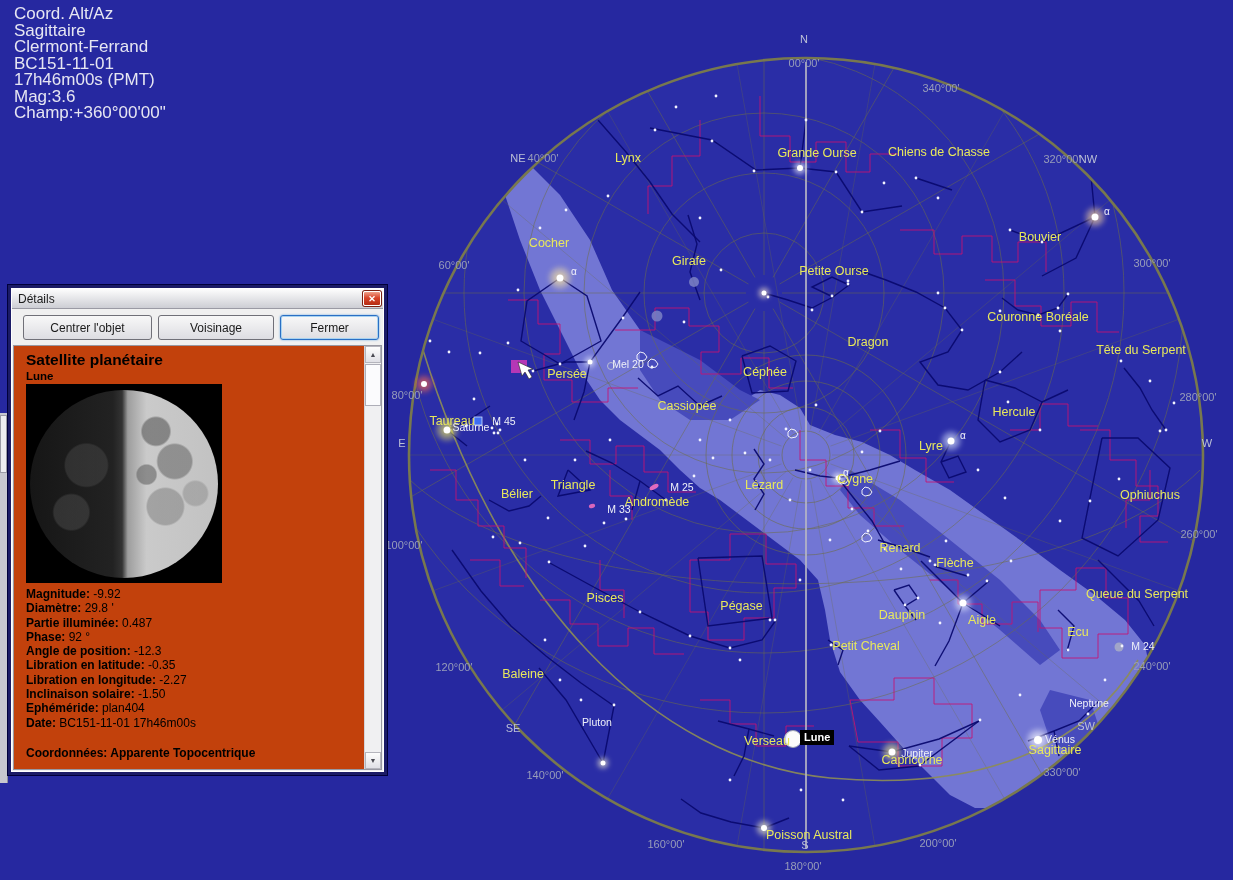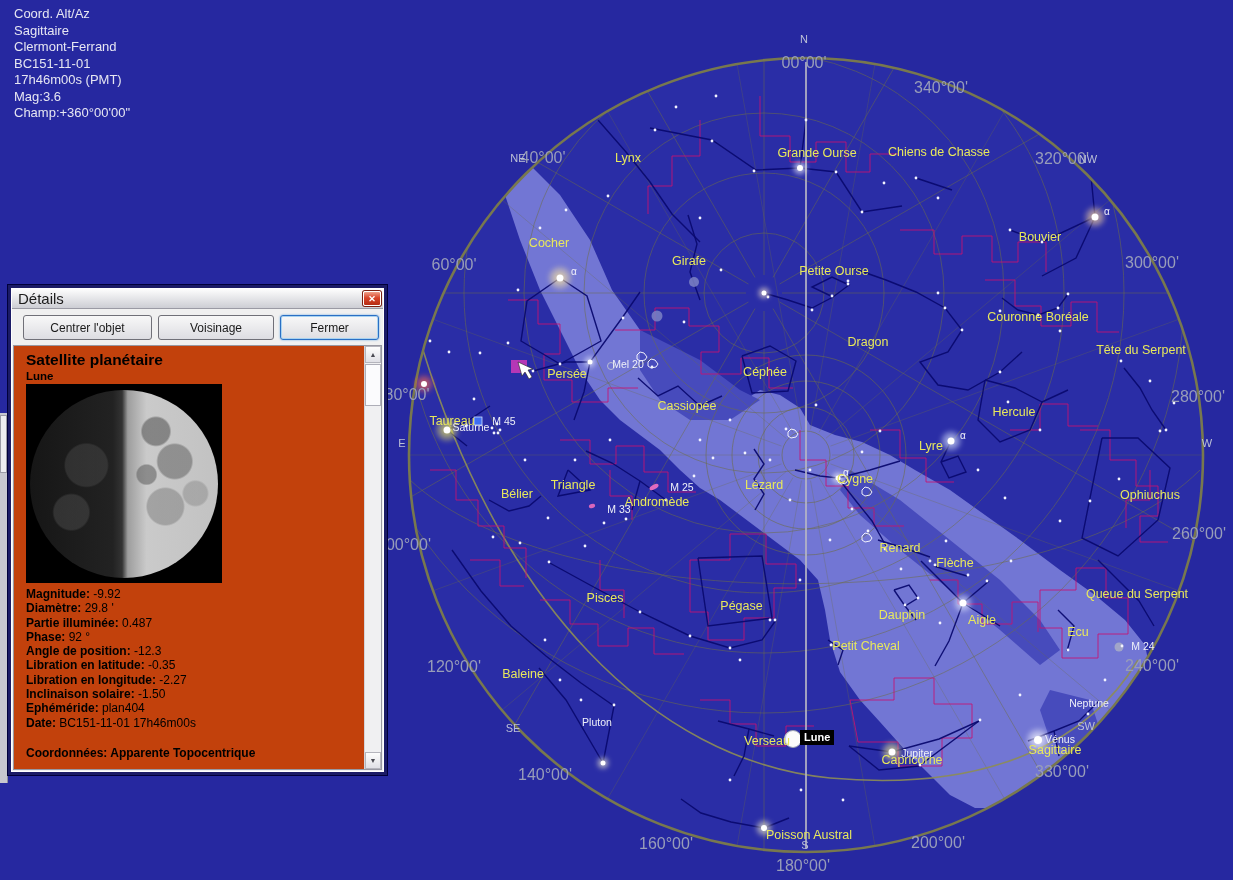--- a/index.html
+++ b/index.html
@@ -1,41 +1,41 @@
 <!DOCTYPE html>
 <html><head>
 <meta charset="utf-8">
 <style>
   html,body{margin:0;padding:0;width:1233px;height:880px;overflow:hidden;
     font-family:"Liberation Sans",sans-serif;background:#2628a0;}
   #screen{position:relative;width:1233px;height:880px;}
   #sky{position:absolute;left:0;top:0;}
   
-  #status{position:absolute;left:14px;top:6px;color:#e6e6f2;font-size:13px;
+  #status{position:absolute;left:14px;top:6px;color:#e6e6f2;font-size:17px;
     line-height:16.5px;white-space:pre;}
   
   #labels span{position:absolute;transform:translate(-50%,-50%);white-space:nowrap;}
   .lbl-const{color:#e8e85c;font-size:12.5px;}
   .lbl-obj{color:#eef0f8;font-size:10.5px;}
-  .lbl-az{color:#989ab8;color:#989db9;font-size:16px;}
+  .lbl-az{color:#989ab8;color:#989db9;font-size:11px;}
   .lbl-compass{color:#bcc0d6;font-size:11px;}
   .lbl-alpha{color:#f2f2fa;font-size:10px;}
   #lune-label{position:absolute;background:#000;color:#fff;font-weight:bold;
     font-size:11px;padding:1px 4px 2px 4px;}
   
   #left-strip{position:absolute;left:0;top:413px;width:7px;height:370px;background:#c7c7cf;
     border-right:1px solid #8f8f9b;}
   #left-strip .thumb{position:absolute;left:0;top:2px;width:7px;height:58px;background:#ededf1;
     border:1px solid #9b9ba6;box-sizing:border-box;}
   
   #dlg{position:absolute;left:8px;top:285px;width:379px;height:490px;background:#f0f0f0;
     border:3px solid #1b1b66;outline:1px solid #00003a;box-shadow:inset 0 0 0 1px #ffffff;box-sizing:border-box;}
   #dlg-title{position:absolute;left:1px;right:1px;top:1px;height:19px;
     background:linear-gradient(#fdfdfd,#cdced4);border-bottom:1px solid #9a9aa4;
-    font-size:15px;color:#1c1c1c;display:flex;align-items:center;padding-left:6px;}
+    font-size:12px;color:#1c1c1c;display:flex;align-items:center;padding-left:6px;}
   #dlg-close{position:absolute;top:3px;right:3px;width:18px;height:15px;border-radius:2px;
     background:linear-gradient(#f0a08a,#d9442a 45%,#b52c14);border:1px solid #fff;
     box-shadow:0 0 0 1px #7a2012;color:#fff;font-size:9px;font-weight:bold;
     display:flex;align-items:center;justify-content:center;box-sizing:border-box;cursor:default;}
   .dlg-btn{position:absolute;top:27px;height:23px;background:linear-gradient(#f8f8f8,#dddde2);
     border:1px solid #707078;border-radius:3px;font-size:12px;color:#1a1a1a;
     font-family:"Liberation Sans",sans-serif;display:flex;align-items:center;justify-content:center;}
   #btn-center{left:12px;width:127px;}
   #btn-neigh{left:147px;width:114px;}
   #btn-close{left:269px;width:97px;border:1px solid #2a6fc4;

